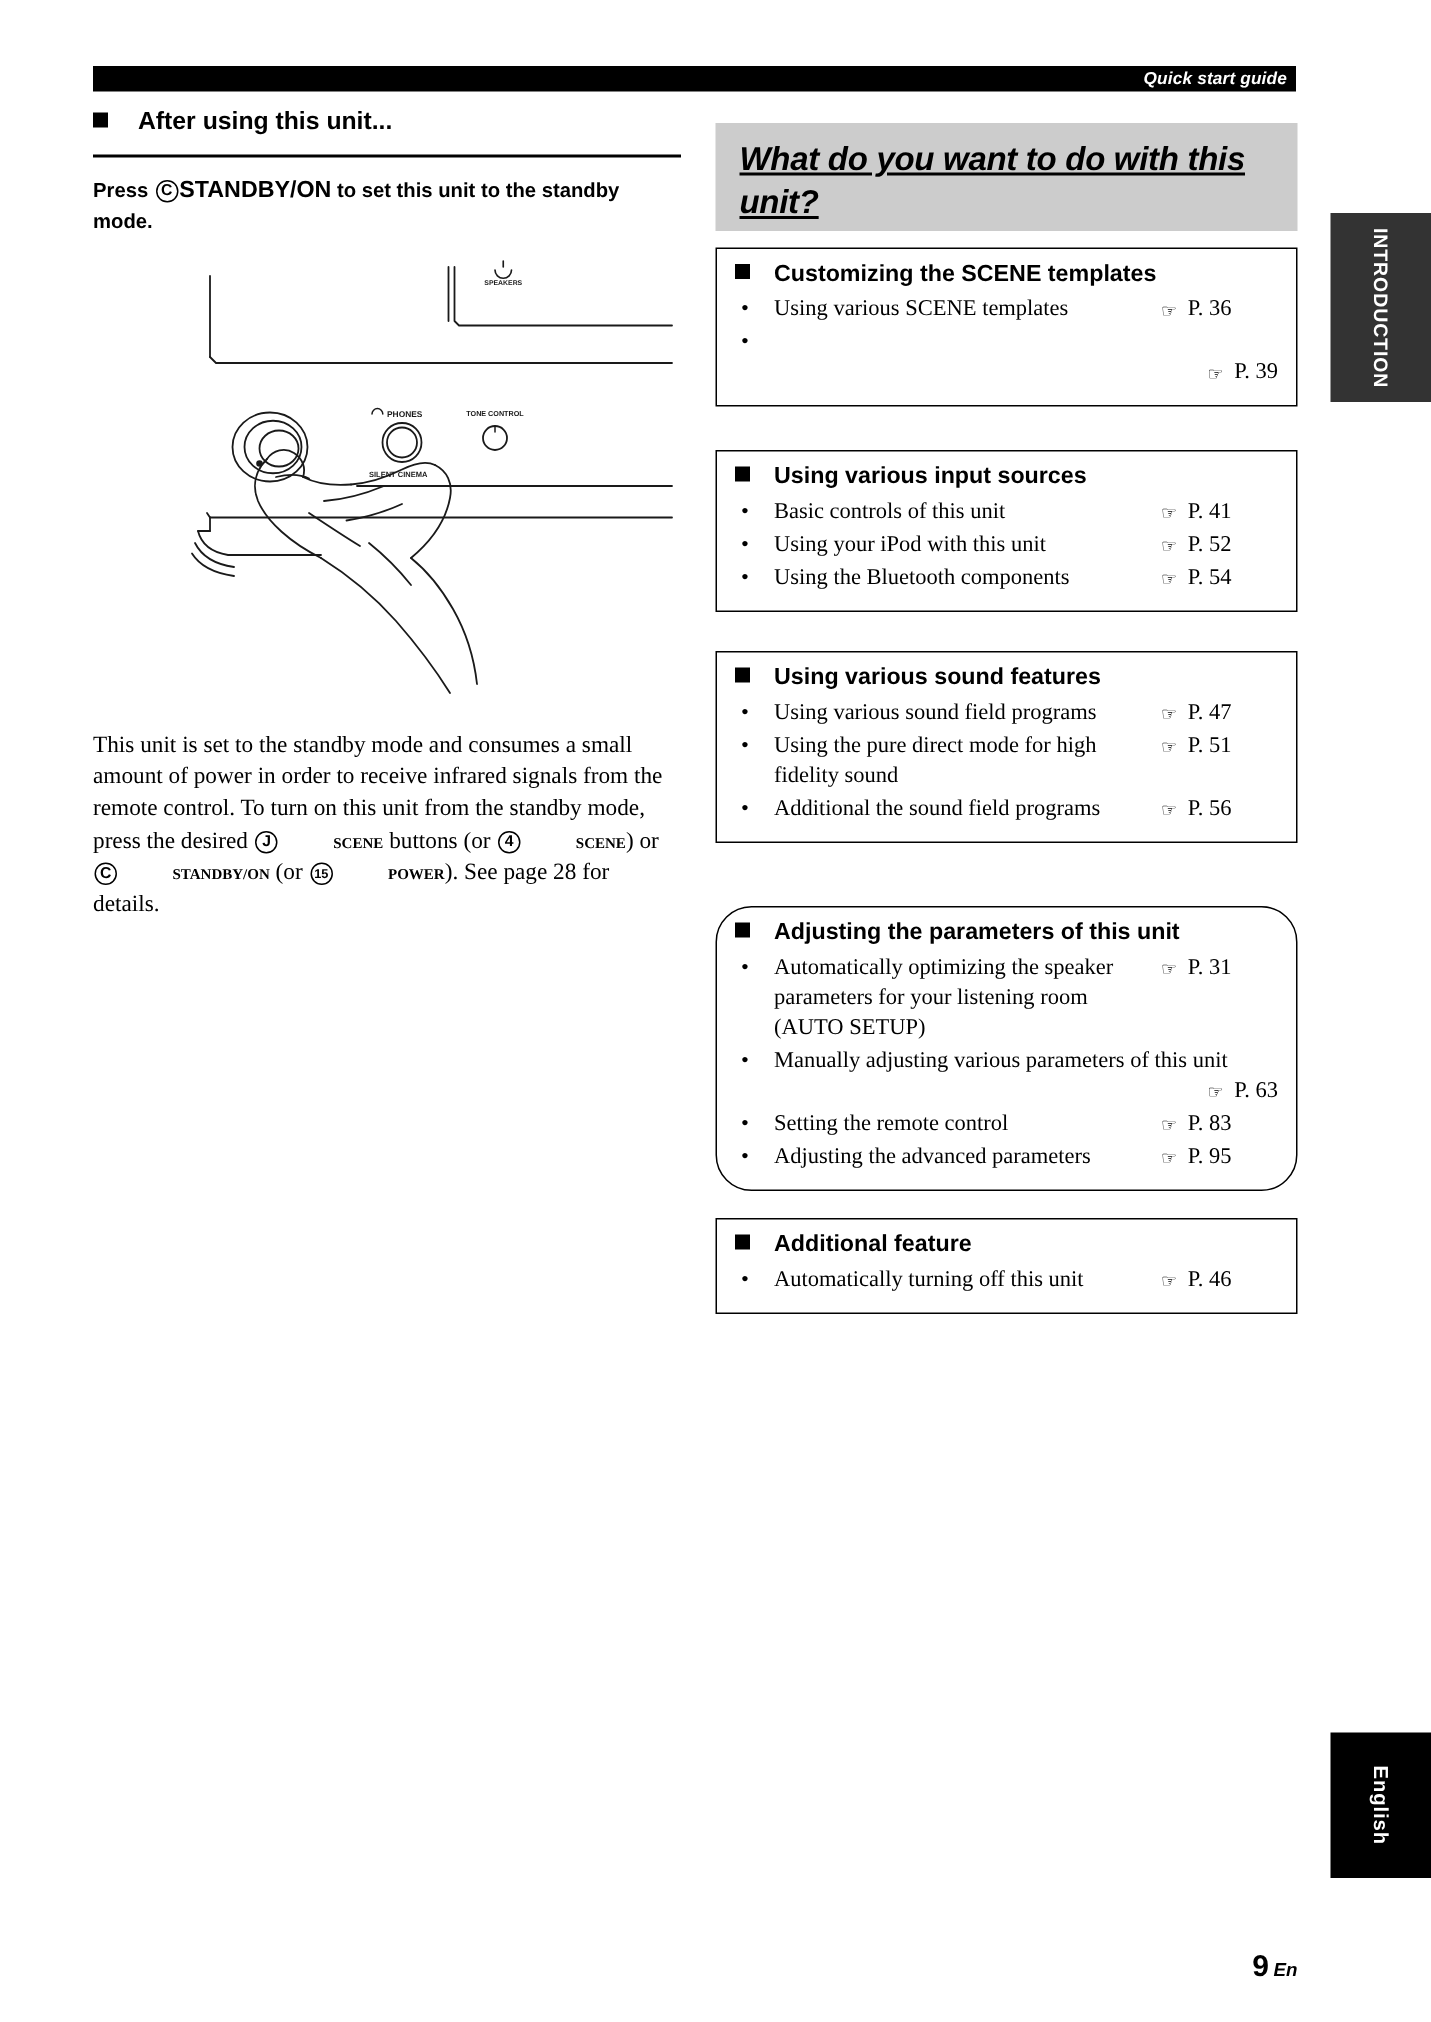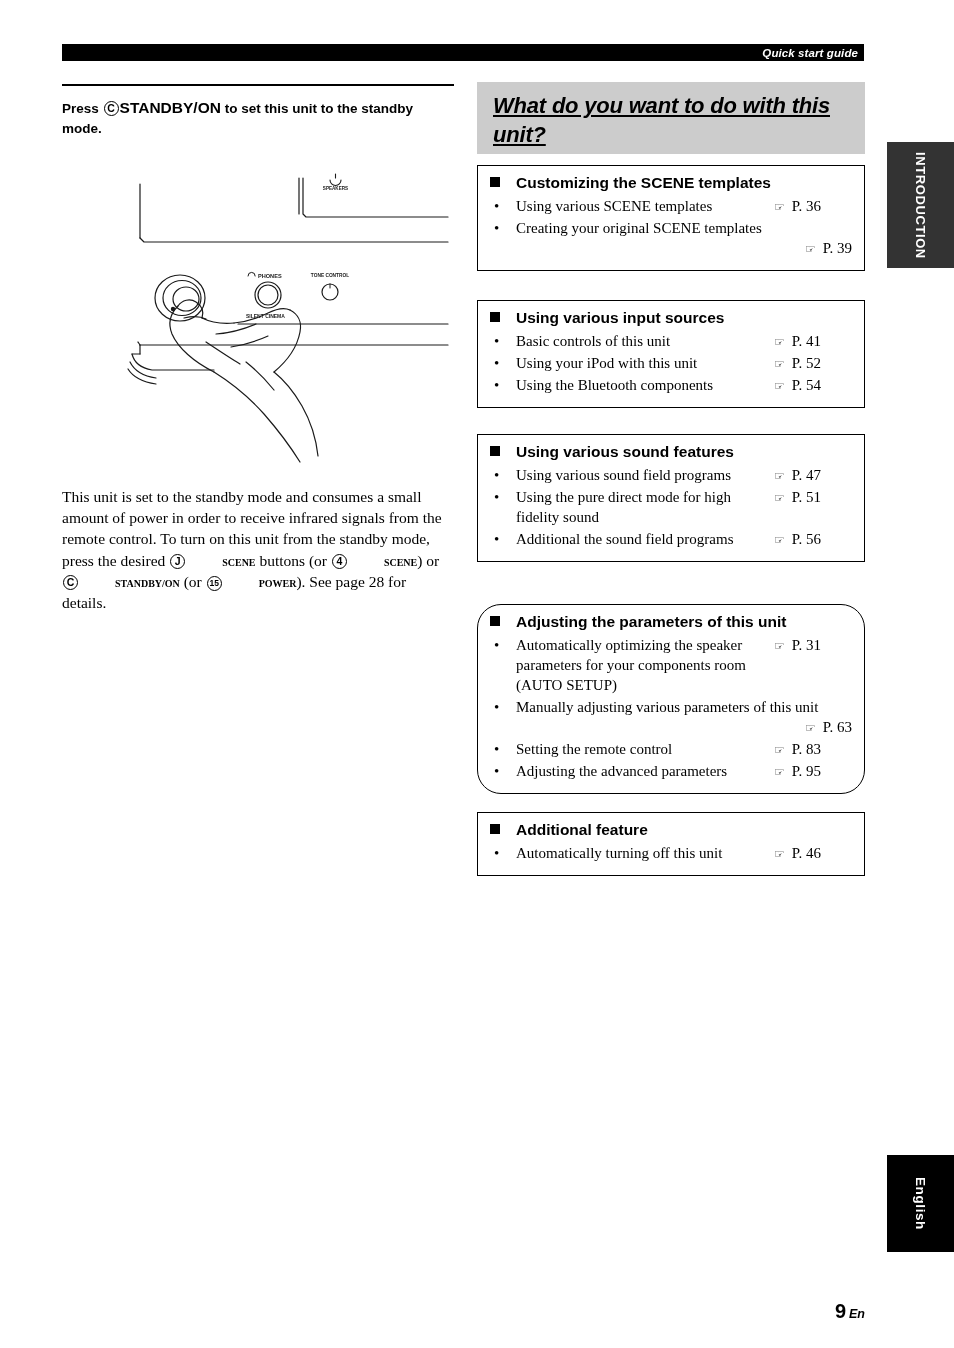--- a/index.html
+++ b/index.html
@@ -269,20 +269,24 @@
 </div>
 
 <div class="side-tab" id="tab-introduction">
   <span>INTRODUCTION</span>
 </div>
 <div class="side-tab" id="tab-english">
   <span>English</span>
 </div>
 
 <div class="left-col">
+  <div class="sec-head">
+    <span class="sq"></span>
+    <span>After using this unit...</span>
+  </div>
   <div class="rule"></div>
   <p class="lead">
     <span>Press</span>
     <span class="circ">C</span><span class="big">STANDBY/ON</span>
     <span>to set this unit to the standby mode.</span>
   </p>
 </div>
 
 <div class="illustration">
   <svg viewBox="0 0 336 310" width="336" height="310">
@@ -366,21 +370,20 @@
       <div class="entry">
         <span class="bullet">•</span>
         <span class="etext">Using various SCENE templates</span>
         <span class="epage">
           <span class="hand">☞</span>
           <span class="pnum">P. 36</span>
         </span>
       </div>
       <div class="entry stacked">
         <span class="bullet">•</span>
-        <span class="etext">Creating your original SCENE templates</span>
         <span class="epage">
           <span class="hand">☞</span>
           <span class="pnum">P. 39</span>
         </span>
       </div>
     </div>
     <div class="card" style="top: 300px;">
       <div class="card-title">
         <span class="sq"></span>
         <span>Using various input sources</span>
@@ -440,21 +443,21 @@
         </span>
       </div>
     </div>
     <div class="card" style="top: 604px; border-radius: 24px;">
       <div class="card-title">
         <span class="sq"></span>
         <span>Adjusting the parameters of this unit</span>
       </div>
       <div class="entry">
         <span class="bullet">•</span>
-        <span class="etext">Automatically optimizing the speaker parameters for your components room (AUTO SETUP)</span>
+        <span class="etext">Automatically optimizing the speaker parameters for your listening room (AUTO SETUP)</span>
         <span class="epage">
           <span class="hand">☞</span>
           <span class="pnum">P. 31</span>
         </span>
       </div>
       <div class="entry stacked">
         <span class="bullet">•</span>
         <span class="etext">Manually adjusting various parameters of this unit</span>
         <span class="epage">
           <span class="hand">☞</span>

